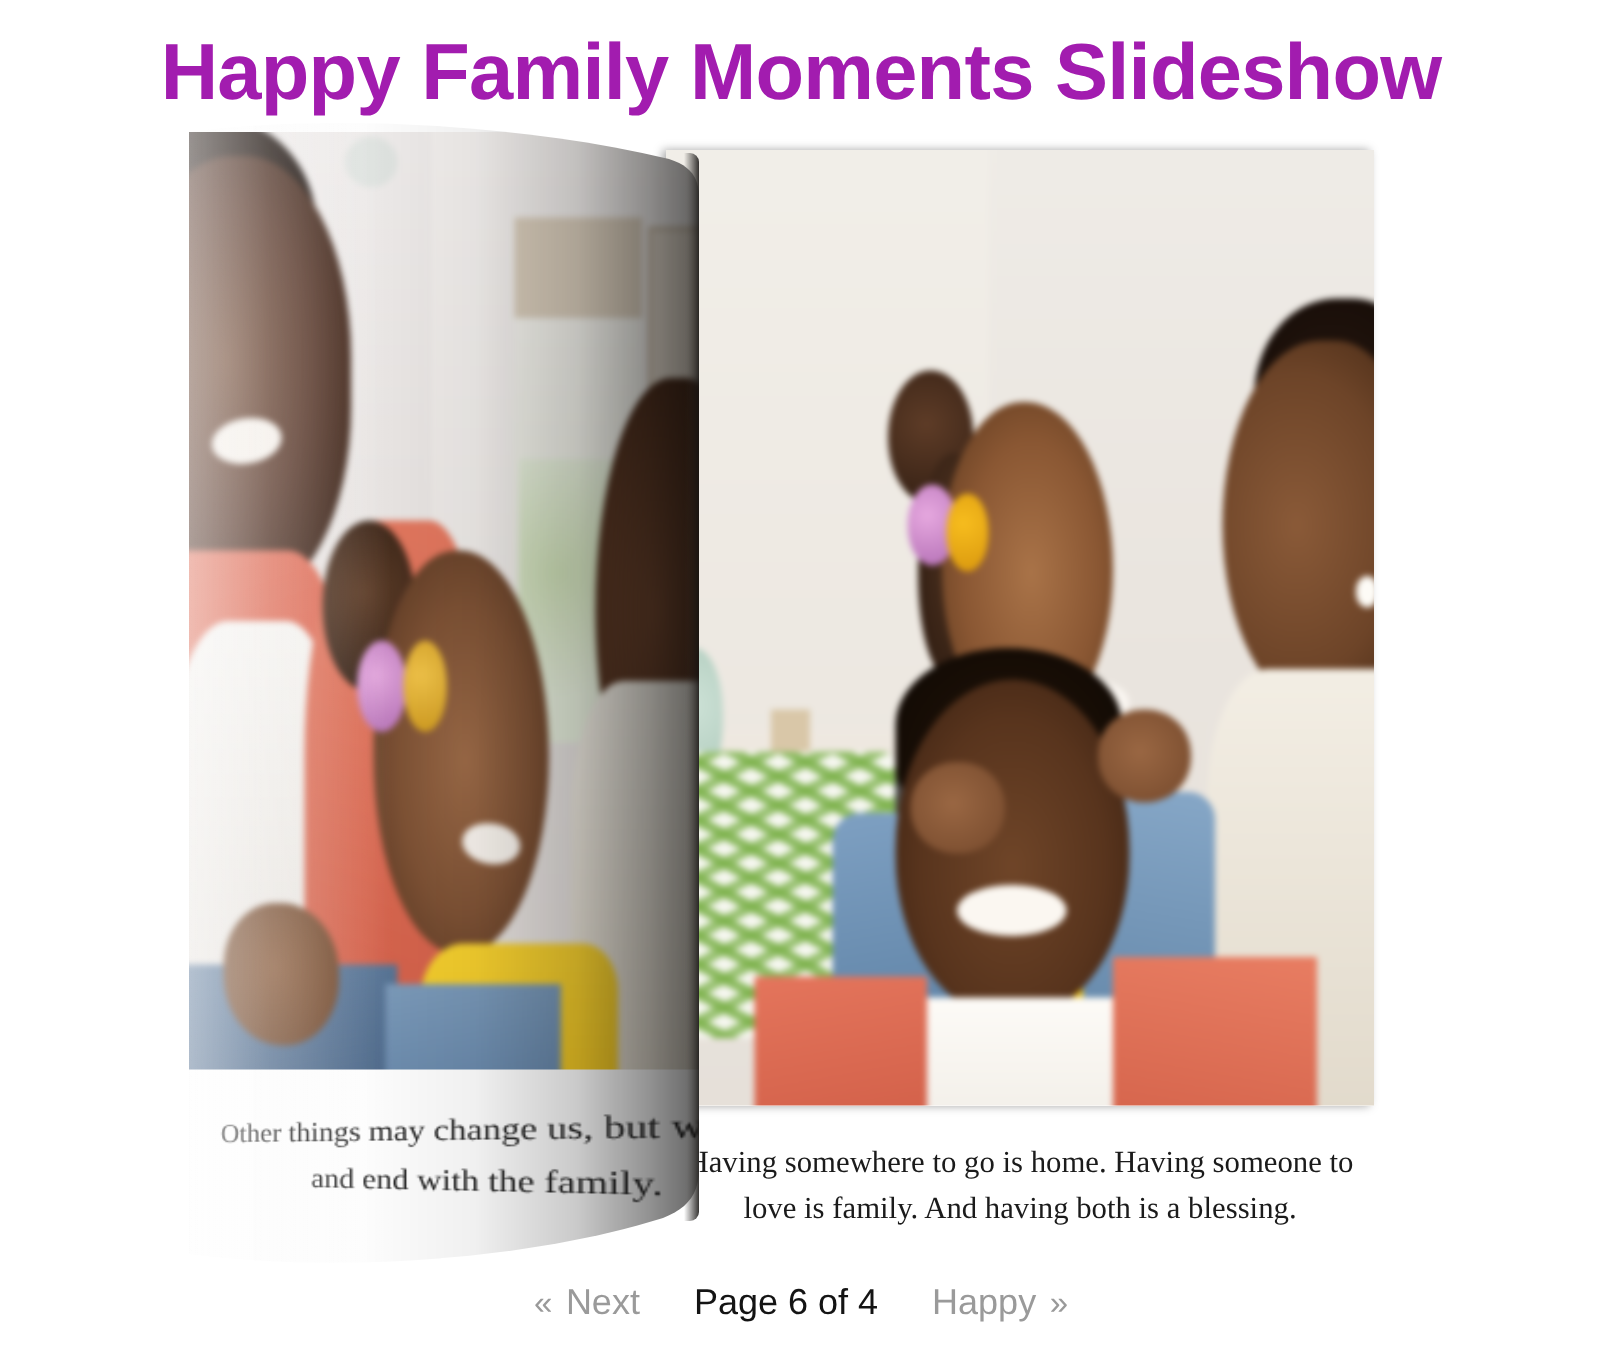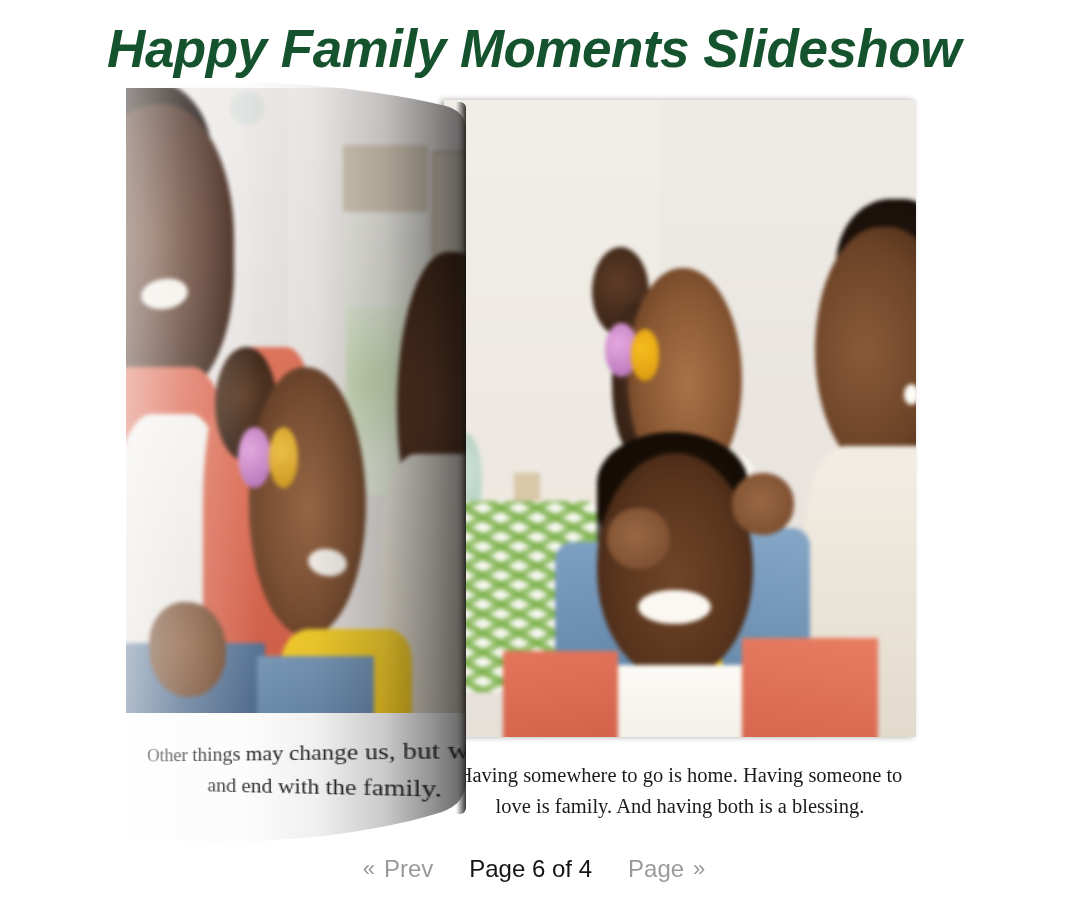--- a/index.html
+++ b/index.html
@@ -20,25 +20,24 @@
   }
 
   
   #title {
     position: absolute;
     left: 0;
     top: 18px;
     width: 1068px;
     text-align: center;
     font-family: "Liberation Sans", sans-serif;
-    font-style: italic;
     font-weight: 700;
     font-size: 53px;
     letter-spacing: -0.5px;
-    color: #14532d;
+    color: #a21caf;
     white-space: nowrap;
     z-index: 1;
   }
 
   
   #book {
     position: absolute;
     left: 126px;
     top: 80px;
     width: 790px;
@@ -416,24 +415,24 @@
         <div class="curl-shade"></div>
       </div>
       <div class="fold-shadow"></div>
     </div>
 
   </div>
 
   <div id="nav">
     <button class="nav-btn">
       <span class="chev">«</span>
-      <span>Prev</span>
+      <span>Next</span>
     </button>
 
     <div id="page-indicator">Page 6 of 4</div>
 
     <button class="nav-btn">
-      <span>Page</span>
+      <span>Happy</span>
       <span class="chev">»</span>
     </button>
   </div>
 
 </div>
 
 </body></html>

